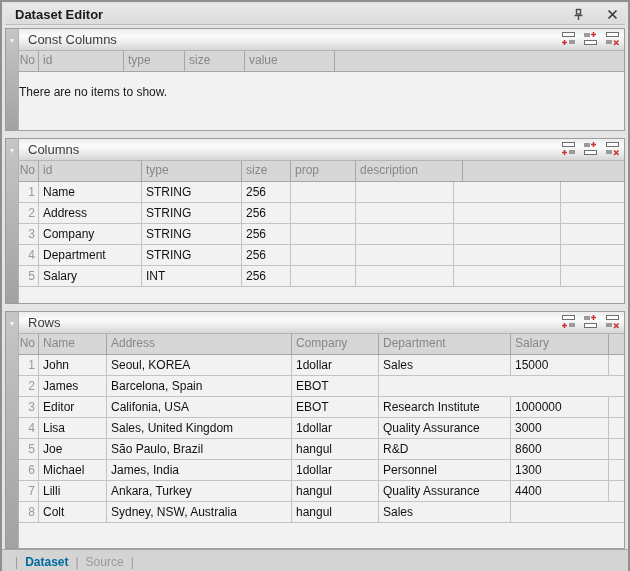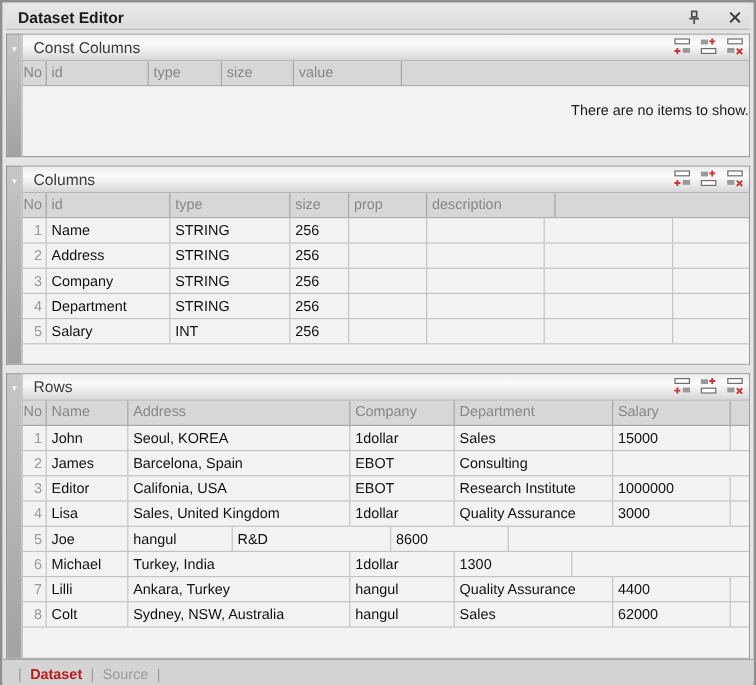--- a/index.html
+++ b/index.html
@@ -53,30 +53,30 @@
   }
   .gh-cell.no{text-align:right;padding-right:3px;padding-left:0;}
   .gh-fill{flex:1;border-right:none;}
   .grid-body{flex:1;background:#f2f2f2;position:relative;}
   .grid-row{display:flex;height:20px;border-bottom:1px solid #c3c3c3;}
   .g-cell{
     box-sizing:border-box;font-size:12px;color:#111;line-height:20px;
     padding-left:4px;border-right:1px solid #c3c3c3;overflow:hidden;white-space:nowrap;
   }
   .g-cell.no{color:#9a9a9a;text-align:right;padding-right:3px;padding-left:0;}
-  .empty-msg{font-size:12px;color:#1a1a1a;text-align:right;padding-top:13px;}
+  .empty-msg{font-size:12px;color:#1a1a1a;text-align:left;padding-top:13px;}
   
   .footer{
     margin-top:auto;height:23px;flex:0 0 23px;display:flex;align-items:center;
     background:#d4d4d4;border-top:1px solid #a6a6a6;
     margin-left:-3px;margin-right:-3px;margin-bottom:-2px;padding:0 6px;
   }
   .foot-sep{color:#9a9a9a;font-size:12px;margin:0 7px;}
   .foot-tab{font-size:12px;color:#9a9a9a;cursor:default;}
-  .foot-tab.active{font-weight:bold;color:#b91c1c;}
+  .foot-tab.active{font-weight:bold;color:#0369a1;}
 </style>
 </head>
 <body>
 
 <div class="window">
 
   <div class="titlebar">
     <span class="title">Dataset Editor</span>
     <span class="win-btn">
       <svg width="13" height="13" viewBox="0 0 13 13">
@@ -274,21 +274,20 @@
               <div class="g-cell" style="width: 185px; flex: 0 0 185px;">Seoul, KOREA</div>
               <div class="g-cell" style="width: 87px; flex: 0 0 87px;">1dollar</div>
               <div class="g-cell" style="width: 132px; flex: 0 0 132px;">Sales</div>
               <div class="g-cell" style="width: 98px; flex: 0 0 98px;">15000</div>
             </div>
             <div class="grid-row">
               <div class="g-cell no" style="width: 20px; flex: 0 0 20px;">2</div>
               <div class="g-cell" style="width: 68px; flex: 0 0 68px;">James</div>
               <div class="g-cell" style="width: 185px; flex: 0 0 185px;">Barcelona, Spain</div>
               <div class="g-cell" style="width: 87px; flex: 0 0 87px;">EBOT</div>
-              <div class="g-cell" style="width: 132px; flex: 0 0 132px;">Consulting</div>
               <div class="g-cell" style="width: 98px; flex: 0 0 98px; margin-top: 33px;">25000</div>
             </div>
             <div class="grid-row">
               <div class="g-cell no" style="width: 20px; flex: 0 0 20px;">3</div>
               <div class="g-cell" style="width: 68px; flex: 0 0 68px;">Editor</div>
               <div class="g-cell" style="width: 185px; flex: 0 0 185px;">Califonia, USA</div>
               <div class="g-cell" style="width: 87px; flex: 0 0 87px;">EBOT</div>
               <div class="g-cell" style="width: 132px; flex: 0 0 132px;">Research Institute</div>
               <div class="g-cell" style="width: 98px; flex: 0 0 98px;">1000000</div>
             </div>
@@ -296,46 +295,47 @@
               <div class="g-cell no" style="width: 20px; flex: 0 0 20px;">4</div>
               <div class="g-cell" style="width: 68px; flex: 0 0 68px;">Lisa</div>
               <div class="g-cell" style="width: 185px; flex: 0 0 185px;">Sales, United Kingdom</div>
               <div class="g-cell" style="width: 87px; flex: 0 0 87px;">1dollar</div>
               <div class="g-cell" style="width: 132px; flex: 0 0 132px;">Quality Assurance</div>
               <div class="g-cell" style="width: 98px; flex: 0 0 98px;">3000</div>
             </div>
             <div class="grid-row">
               <div class="g-cell no" style="width: 20px; flex: 0 0 20px;">5</div>
               <div class="g-cell" style="width: 68px; flex: 0 0 68px;">Joe</div>
+              <div class="g-cell" style="width: 185px; flex: 0 0 185px;">São Paulo, Brazil</div>
               <div class="g-cell" style="width: 87px; flex: 0 0 87px;">hangul</div>
               <div class="g-cell" style="width: 132px; flex: 0 0 132px;">R&amp;D</div>
               <div class="g-cell" style="width: 98px; flex: 0 0 98px;">8600</div>
             </div>
             <div class="grid-row">
               <div class="g-cell no" style="width: 20px; flex: 0 0 20px;">6</div>
               <div class="g-cell" style="width: 68px; flex: 0 0 68px;">Michael</div>
-              <div class="g-cell" style="width: 185px; flex: 0 0 185px;">Turkey, India</div>
+              <div class="g-cell" style="width: 185px; flex: 0 0 185px;">James, India</div>
               <div class="g-cell" style="width: 87px; flex: 0 0 87px;">1dollar</div>
+              <div class="g-cell" style="width: 132px; flex: 0 0 132px;">Personnel</div>
               <div class="g-cell" style="width: 98px; flex: 0 0 98px;">1300</div>
             </div>
             <div class="grid-row">
               <div class="g-cell no" style="width: 20px; flex: 0 0 20px;">7</div>
               <div class="g-cell" style="width: 68px; flex: 0 0 68px;">Lilli</div>
               <div class="g-cell" style="width: 185px; flex: 0 0 185px;">Ankara, Turkey</div>
               <div class="g-cell" style="width: 87px; flex: 0 0 87px;">hangul</div>
               <div class="g-cell" style="width: 132px; flex: 0 0 132px;">Quality Assurance</div>
               <div class="g-cell" style="width: 98px; flex: 0 0 98px;">4400</div>
             </div>
             <div class="grid-row">
               <div class="g-cell no" style="width: 20px; flex: 0 0 20px;">8</div>
               <div class="g-cell" style="width: 68px; flex: 0 0 68px;">Colt</div>
               <div class="g-cell" style="width: 185px; flex: 0 0 185px;">Sydney, NSW, Australia</div>
               <div class="g-cell" style="width: 87px; flex: 0 0 87px;">hangul</div>
               <div class="g-cell" style="width: 132px; flex: 0 0 132px;">Sales</div>
-              <div class="g-cell" style="width: 98px; flex: 0 0 98px;">62000</div>
             </div>
           </div>
         </div>
       </div>
     </div>
 
   <div class="footer" id="footer-root">
       <span class="foot-sep">|</span>
       <span class="foot-tab active">Dataset</span>
       <span class="foot-sep">|</span>

